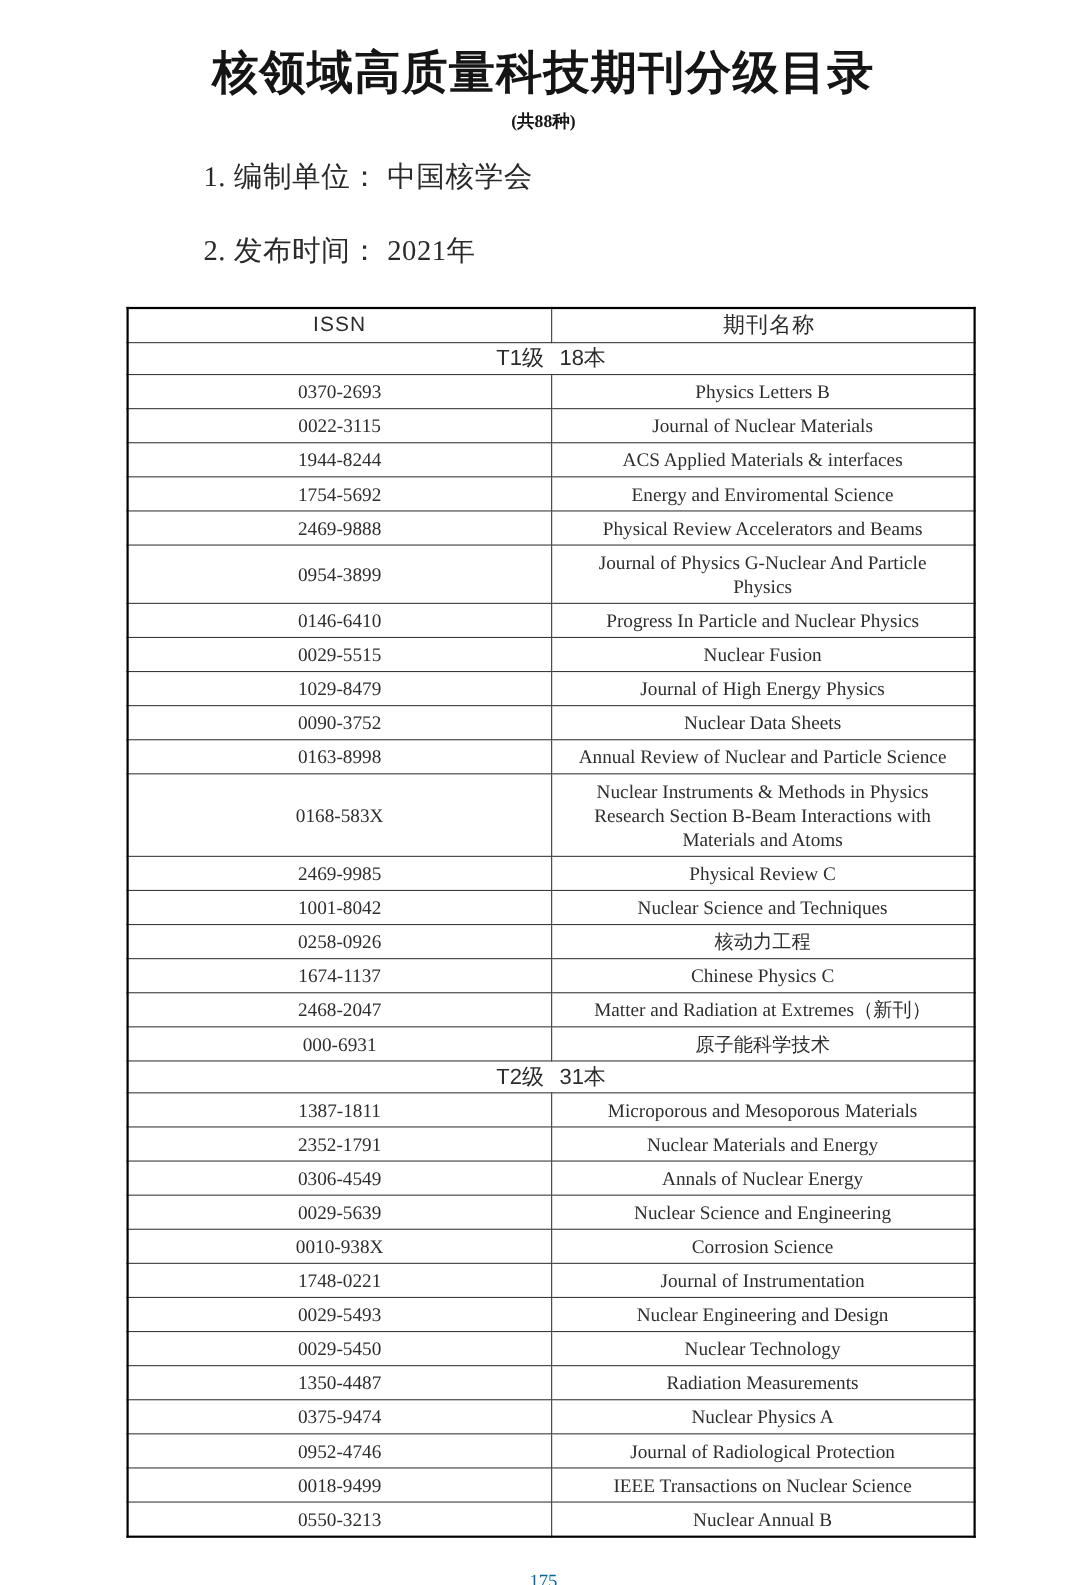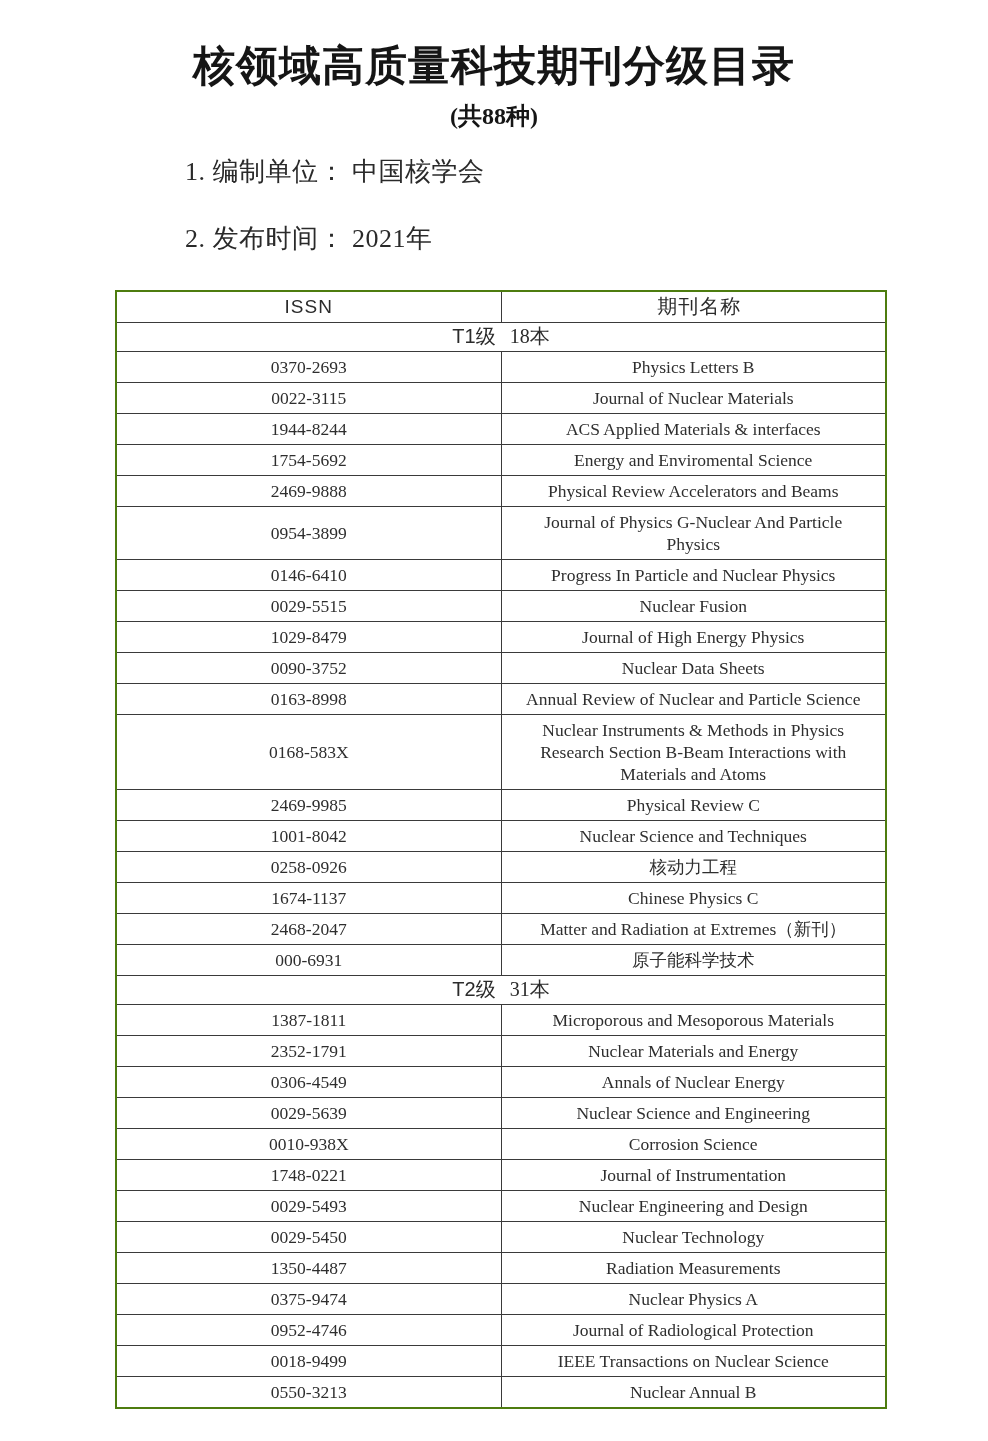--- a/index.html
+++ b/index.html
@@ -22,21 +22,21 @@
     font-size: 42px;
     font-weight: bold;
     letter-spacing: 1px;
     color: #151515;
     font-family: "Liberation Serif", "DejaVu Serif", serif;
   }
 
   .doc-subtitle {
     margin-top: 6px;
     text-align: center;
-    font-size: 24px;
+    font-size: 16px;
     font-weight: bold;
     color: #151515;
   }
 
   .intro {
     margin: 22px 0 0 185px;
   }
   .intro-item {
     font-size: 26px;
     color: #2a2a2a;
@@ -48,39 +48,39 @@
     margin: 34px 0 0 115px;
     width: 772px;
     border-collapse: collapse;
     table-layout: fixed;
   }
   table.journal-table td, table.journal-table th {
     border: 1.5px solid #3a3a3a;
     vertical-align: middle;
     text-align: center;
   }
-  table.journal-table { border: 2px solid #4d7c0f; }
+  table.journal-table { border: 2px solid #000000; }
 
   th.col-head {
     height: 31px;
     font-family: "Liberation Sans", "DejaVu Sans", sans-serif;
     font-weight: normal;
     font-size: 19px;
     letter-spacing: 1px;
     color: #2b2b2b;
   }
   th.col-head.cn { font-size: 20px; padding-left: 12px; }
 
   tr.section-row td {
     height: 29px;
     font-family: "Liberation Sans", "DejaVu Sans", sans-serif;
     font-size: 20px;
     color: #2b2b2b;
   }
-  .section-count { margin-left: 14px; font-family: Liberation Serif, serif; }
+  .section-count { margin-left: 14px; }
 
   tr.journal-row td {
     height: 25px;
     font-size: 17.5px;
     line-height: 22px;
     color: #2e2e2e;
     padding: 1px 4px;
   }
   tr.journal-row td.col-name { padding: 4px 24px; text-align: center; }
 

